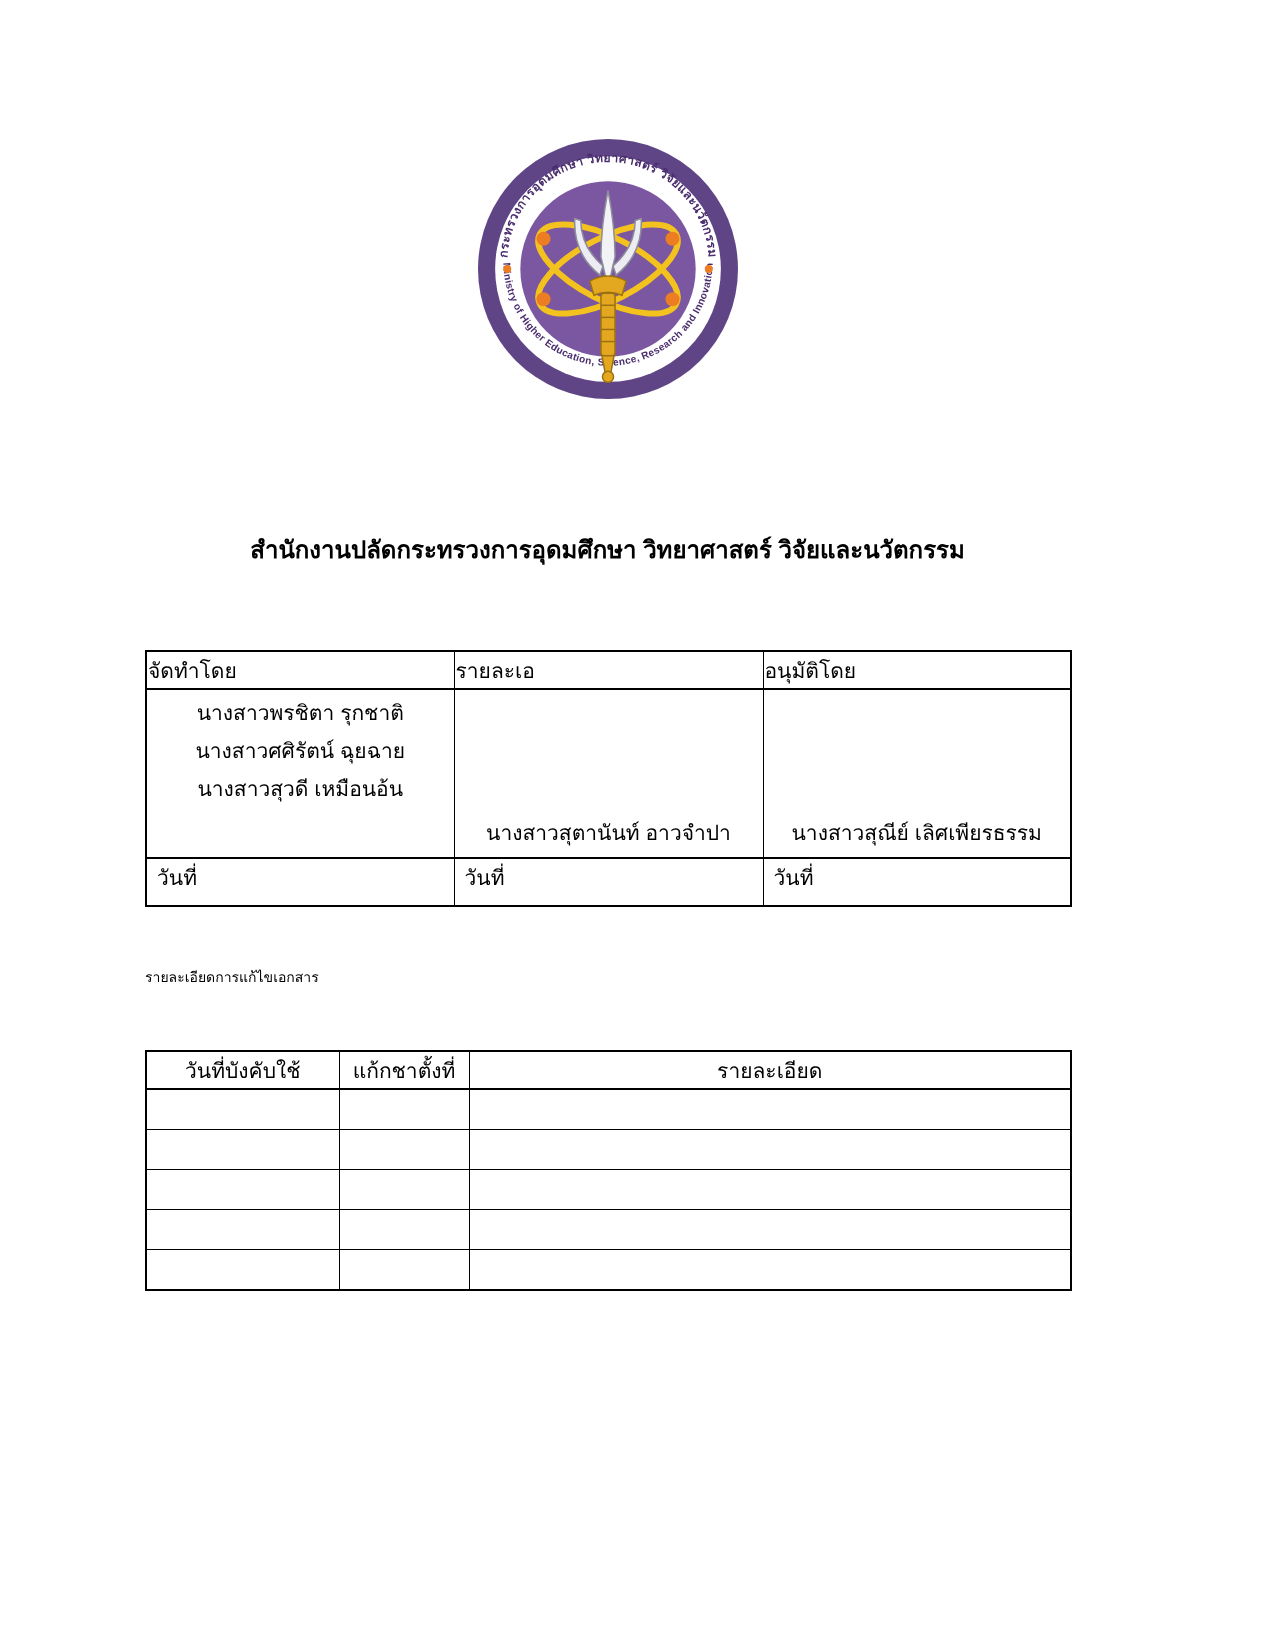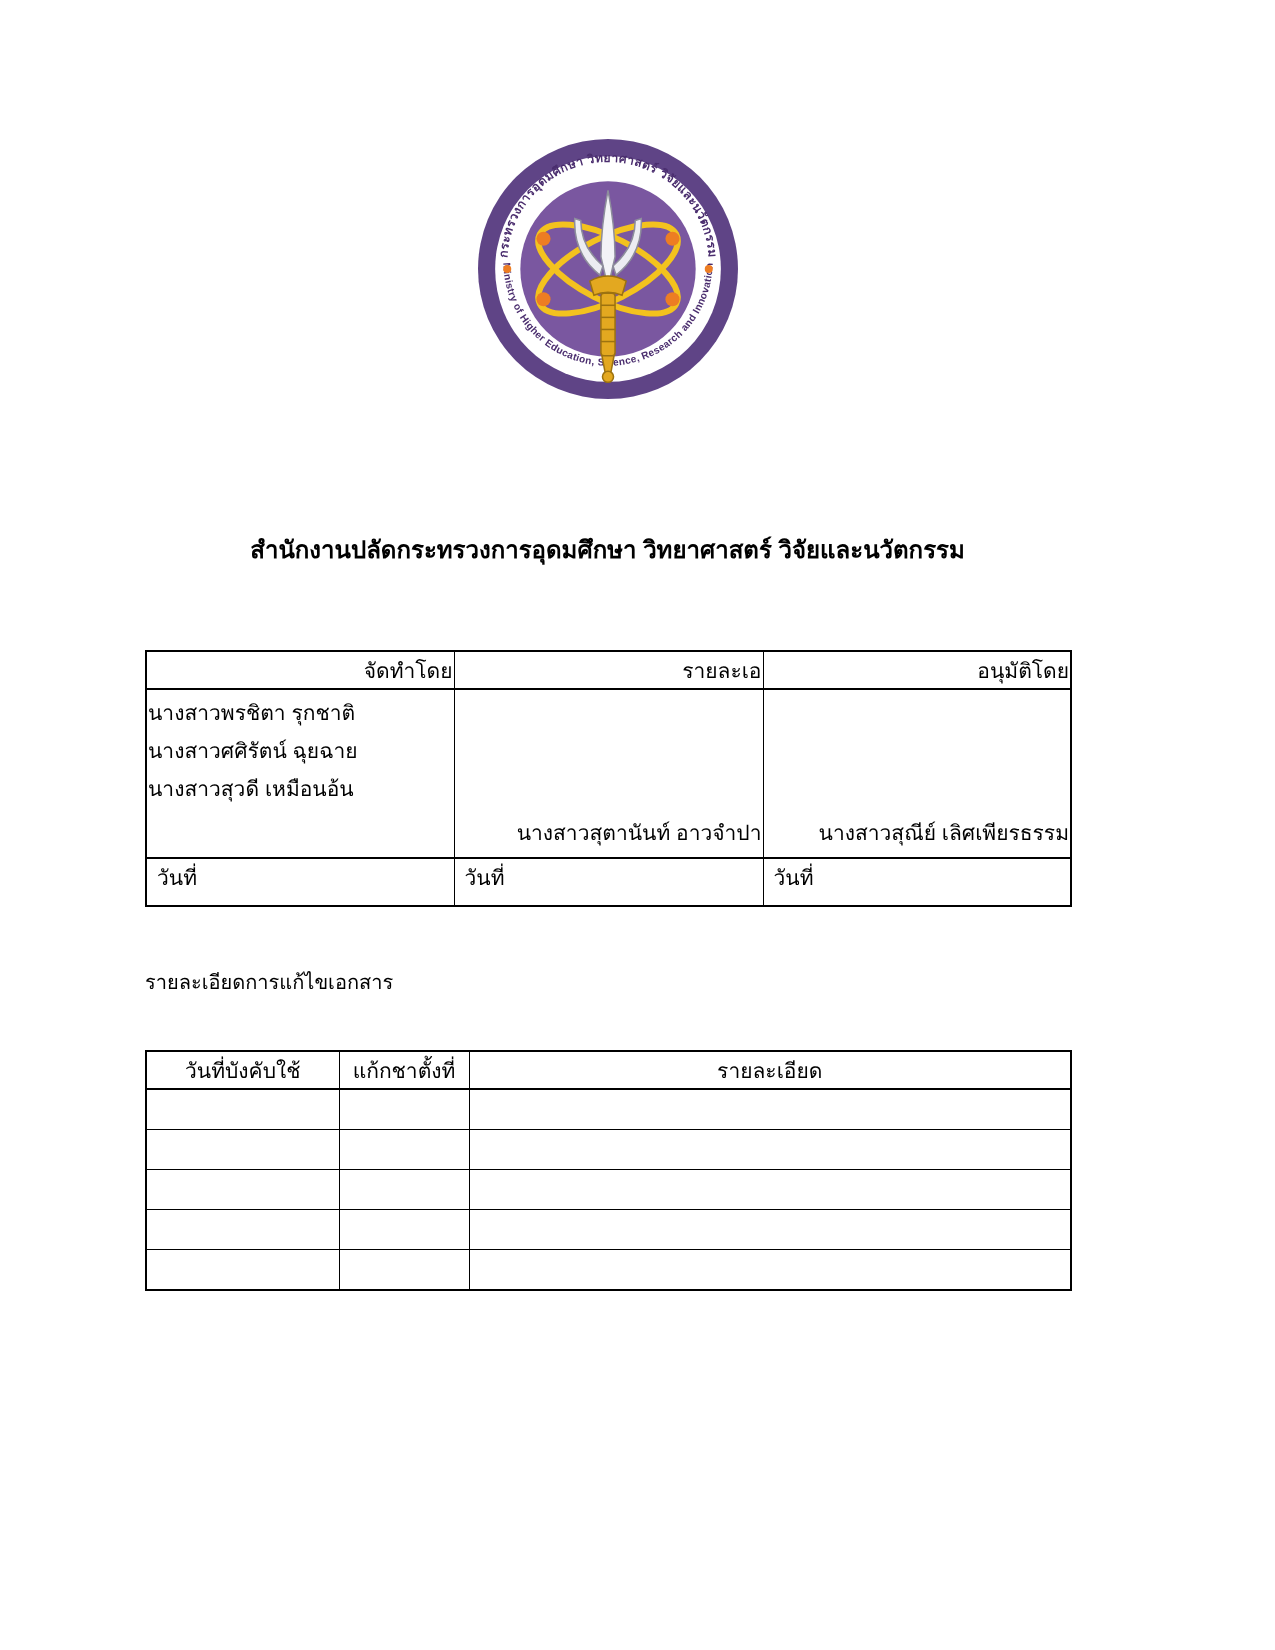--- a/index.html
+++ b/index.html
@@ -20,28 +20,28 @@
   .title-1{top:478px;}
   .title-2{top:536px;}
 
   
   table{border-collapse:collapse;table-layout:fixed;position:absolute;left:0;
     font-size:21px;}
   td,th{border:1px solid #000;font-weight:normal;overflow:hidden;}
 
   .approval-table{top:650px;width:925px;}
   .approval-table{border:2px solid #000;}
-  .approval-table th{height:34px;text-align:right;vertical-align:middle;border-bottom:2px solid #000;}
-  .approval-table td.names-cell{height:158px;vertical-align:top;text-align:left;padding-top:4px;}
+  .approval-table th{height:34px;text-align:left;vertical-align:middle;border-bottom:2px solid #000;}
+  .approval-table td.names-cell{height:158px;vertical-align:top;text-align:center;padding-top:4px;}
   .approval-table td.names-cell .name-line{line-height:38px;}
-  .approval-table td.bottom-name-cell{height:158px;vertical-align:bottom;text-align:right;padding-bottom:8px;margin-top:30px;}
+  .approval-table td.bottom-name-cell{height:158px;vertical-align:bottom;text-align:center;padding-bottom:8px;margin-top:30px;}
   .approval-table tr.date-row td{height:42px;vertical-align:top;text-align:left;
     padding:2px 10px;border-top:2px solid #000;}
 
-  .section-heading{position:absolute;top:966px;left:0;font-size:20px;white-space:nowrap;}
+  .section-heading{position:absolute;top:966px;left:0;font-size:14px;white-space:nowrap;}
 
   .revision-table{top:1050px;width:925px;border:2px solid #000;}
   .revision-table th{height:34px;text-align:center;vertical-align:middle;border-bottom:2px solid #000;}
   .revision-table td{height:37px;}
 </style>
 </head>
 <body>
 
 <div class="content">
 

